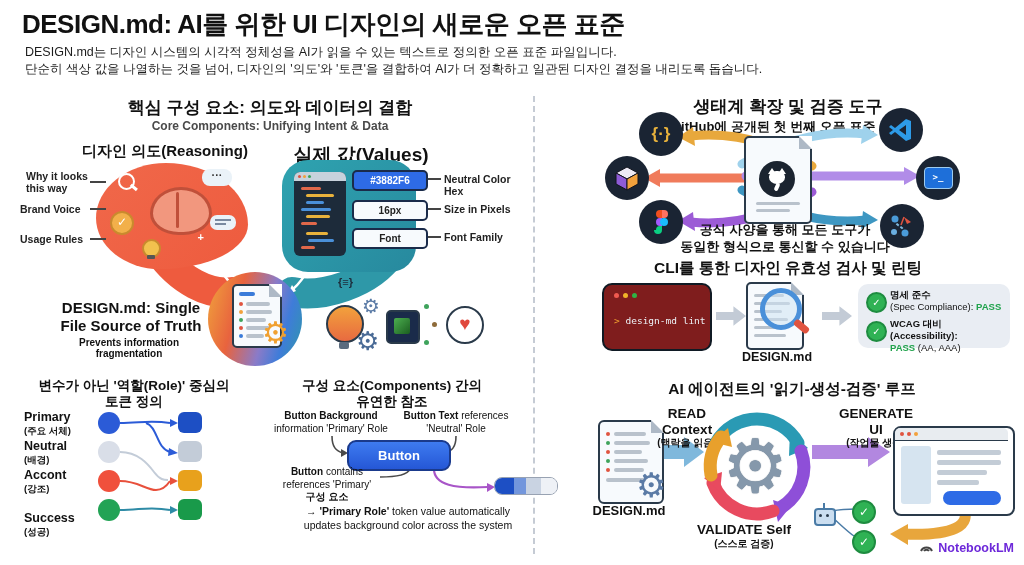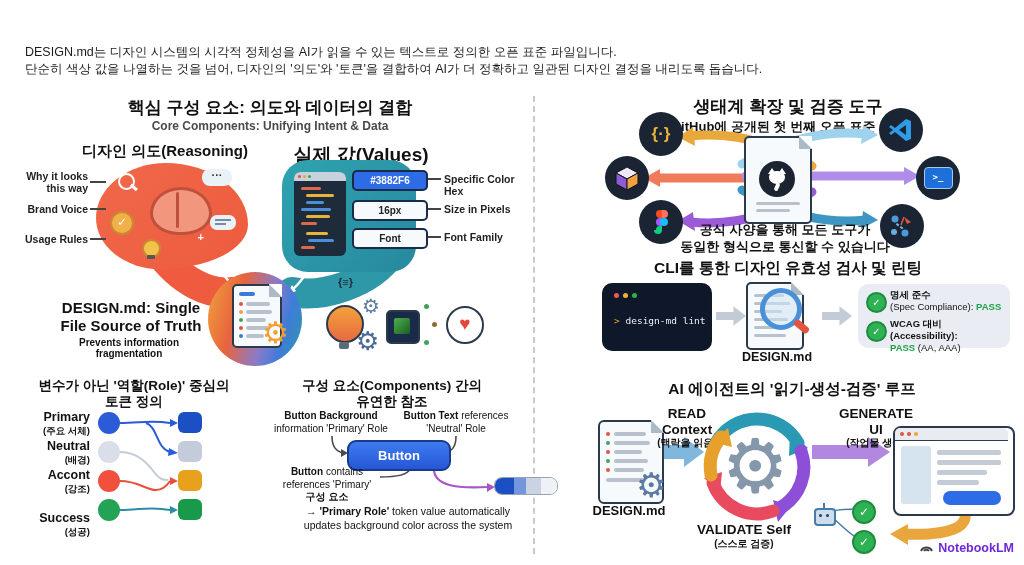--- a/index.html
+++ b/index.html
@@ -1,20 +1,20 @@
 <!DOCTYPE html>
 <html><head>
 <meta charset="utf-8">
 <style>
   html,body{margin:0;padding:0;background:#ffffff;}
   #stage{position:relative;width:1024px;height:565px;background:#ffffff;overflow:hidden;
          font-family:"Liberation Sans","DejaVu Sans",sans-serif;color:#111;}
   .abs{position:absolute;}
   .c{text-align:center;}
-  .r{text-align:right;}
+  .r{}
   svg{position:absolute;overflow:visible;}
   .h-title{font-size:26px;font-weight:800;letter-spacing:-0.5px;}
   .h-sub{font-size:12.5px;color:#1d1d1d;}
   .sec-title{font-weight:800;}
   .blob-label{font-size:10.5px;font-weight:700;line-height:1.15;color:#222;}
   .tickline{height:1.5px;background:#444;}
   .chip{width:72px;height:17px;border:2px solid #1A2B4A;border-radius:5px;font-size:10px;
         font-weight:700;display:flex;align-items:center;justify-content:center;}
   .dot{border-radius:50%;position:absolute;}
   .role-name{font-size:12.5px;font-weight:800;line-height:1.1;}
@@ -35,20 +35,21 @@
   .check-circle{border-radius:50%;background:#2FB254;border:2px solid #1E8C40;color:#fff;
                 display:flex;align-items:center;justify-content:center;font-weight:800;position:absolute;}
   .gear-glyph{font-family:"DejaVu Sans",sans-serif;position:absolute;line-height:1;}
   .kr-note{font-weight:700;}
 </style>
 </head>
 <body>
 
 <div id="stage">
 
+  <div class="abs h-title" style="left:22px;top:7px;">DESIGN.md: AI를 위한 UI 디자인의 새로운 오픈 표준</div>
   <div class="abs h-sub" style="left:25px;top:44px;">DESIGN.md는 디자인 시스템의 시각적 정체성을 AI가 읽을 수 있는 텍스트로 정의한 오픈 표준 파일입니다.</div>
   <div class="abs h-sub" style="left:25px;top:61px;">단순히 색상 값을 나열하는 것을 넘어, 디자인의 '의도'와 '토큰'을 결합하여 AI가 더 정확하고 일관된 디자인 결정을 내리도록 돕습니다.</div>
 
   <div class="abs" style="left:533px;top:96px;height:458px;border-left:2px dashed #C5CBD4;"></div>
 
   <div class="abs sec-title c" style="left:30px;top:96px;width:480px;font-size:17px;">핵심 구성 요소: 의도와 데이터의 결합</div>
   <div class="abs c" style="left:30px;top:119px;width:480px;font-size:12px;font-weight:600;color:#4a4a4a;">Core Components: Unifying Intent &amp; Data</div>
 
   <div class="abs sec-title c" style="left:70px;top:142px;width:190px;font-size:15px;">디자인 의도(Reasoning)</div>
   <div class="abs sec-title c" style="left:286px;top:142px;width:150px;font-size:19px;">실제 값(Values)</div>
@@ -105,21 +106,21 @@
       <div class="abs" style="left:14px;top:67px;width:26px;height:3px;background:#4A90D9;border-radius:2px;"></div>
       <div class="abs" style="left:7px;top:74px;width:14px;height:3px;background:#E0684A;border-radius:2px;"></div>
     </div>
   </div>
   <div class="abs chip" style="left: 352px; top: 170px; color: rgb(255, 255, 255); background: rgb(46, 107, 230);">#3882F6</div>
   <div class="abs chip" style="left:352px;top:200px;background:#F7FAFD;color:#222;">16px</div>
   <div class="abs chip" style="left:352px;top:228px;background:#F7FAFD;color:#222;">Font</div>
   <div class="abs tickline" style="left:428px;top:178px;width:13px;"></div>
   <div class="abs tickline" style="left:428px;top:208px;width:13px;"></div>
   <div class="abs tickline" style="left:428px;top:236px;width:13px;"></div>
-  <div class="abs blob-label" style="left:444px;top:173px;width:88px;">Specific Color Hex</div>
+  <div class="abs blob-label" style="left:444px;top:173px;width:88px;">Neutral Color Hex</div>
   <div class="abs blob-label" style="left:444px;top:203px;width:88px;">Size in Pixels</div>
   <div class="abs blob-label" style="left:444px;top:231px;width:88px;">Font Family</div>
   <div class="abs" style="left:338px;top:276px;font-size:11px;font-weight:800;color:#1D2B3A;">{≡}</div>
 
   <div class="abs" style="left:208px;top:272px;width:94px;height:94px;border-radius:50%;background:linear-gradient(105deg,#F0A13C 2%,#E8633E 32%,#8A7BC8 60%,#3F7CD9 78%,#2E98A8 100%);"></div>
   <div class="doc" style="left:232px;top:284px;width:46px;height:60px;">
     <div class="abs" style="left:5px;top:6px;width:16px;height:4px;background:#3A7BD9;border-radius:2px;"></div>
     <div class="dot" style="left:5px;top:16px;width:4px;height:4px;background:#E05440;"></div>
       <div class="doc-line" style="left:12px;top:16px;width:24px;"></div>
     <div class="dot" style="left:5px;top:24px;width:4px;height:4px;background:#F2A13C;"></div>
@@ -299,21 +300,21 @@
       <polygon points="15,4 22,9 18,11" fill="#E05440"></polygon>
       <line x1="15" y1="4" x2="12" y2="12" stroke="#E05440" stroke-width="1.5"></line>
     </svg>
   </div>
 
   <div class="abs c" style="left:600px;top:221px;width:370px;font-size:13px;font-weight:700;">공식 사양을 통해 모든 도구가</div>
   <div class="abs c" style="left:600px;top:238px;width:370px;font-size:13px;font-weight:700;">동일한 형식으로 통신할 수 있습니다</div>
 
   <div class="abs sec-title c" style="left:562px;top:258px;width:452px;font-size:15.5px;">CLI를 통한 디자인 유효성 검사 및 린팅</div>
 
-  <div class="abs" style="left:602px;top:283px;width:106px;height:64px;background:#0f172a;border:2px solid #101A24;border-radius:10px;">
+  <div class="abs" style="left:602px;top:283px;width:106px;height:64px;background:#7f1d1d;border:2px solid #101A24;border-radius:10px;">
     <div class="dot" style="left:10px;top:8px;width:5px;height:5px;background:#F05A50;"></div>
     <div class="dot" style="left:19px;top:8px;width:5px;height:5px;background:#F0B429;"></div>
     <div class="dot" style="left:28px;top:8px;width:5px;height:5px;background:#2FB344;"></div>
     <div class="abs" style="left:10px;top:30px;font-family:'DejaVu Sans Mono',monospace;font-size:9.5px;color:#EDF2F7;">
       <span style="color:#F0A030;">&gt;</span> <span>design-md lint</span>
     </div>
   </div>
 
   <div class="abs block-arrow" style="left:716px;top:305px;width:30px;height:22px;background:#C3CBD6;"></div>
 

